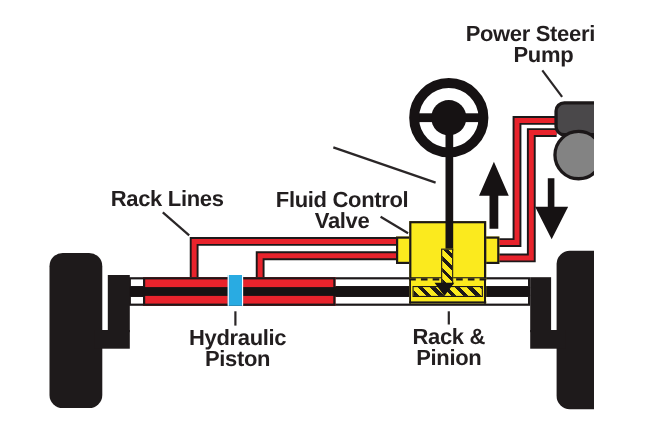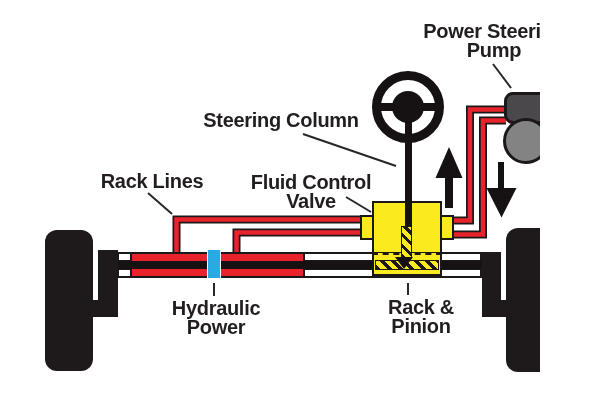--- a/index.html
+++ b/index.html
@@ -106,22 +106,21 @@
 
   <div class="sw-spoke" style="left:376px;top:103px;width:64px;height:8px;"></div>
   <div class="sw-ring" style="left:372px;top:71px;width:72px;height:72px;"></div>
   <div class="sw-hub" style="left:392px;top:91px;width:32px;height:32px;"></div>
 
   <div class="pump-body" style="left:504px;top:92px;width:45px;height:32px;"></div>
   <div class="pump-pulley" style="left:503px;top:118px;width:46px;height:46px;"></div>
 
   <div class="label" style="left:404px;top:22px;width:180px;">Power Steering
 Pump</div>
-  <div class="label" style="left:181px;top:111px;width:200px;">Steering Column</div>
   <div class="label" style="left:241px;top:173px;width:140px;">Fluid Control
 Valve</div>
   <div class="label" style="left:82px;top:172px;width:140px;">Rack Lines</div>
   <div class="label" style="left:146px;top:299px;width:140px;">Hydraulic
-Power</div>
-  <div class="label" style="left:351px;top:298px;width:140px;">Rack &amp;
+Piston</div>
+  <div class="label" style="left:338px;top:298px;width:140px;">Rack &amp;
 Pinion</div>
 
 </div>
 
 </body></html>

